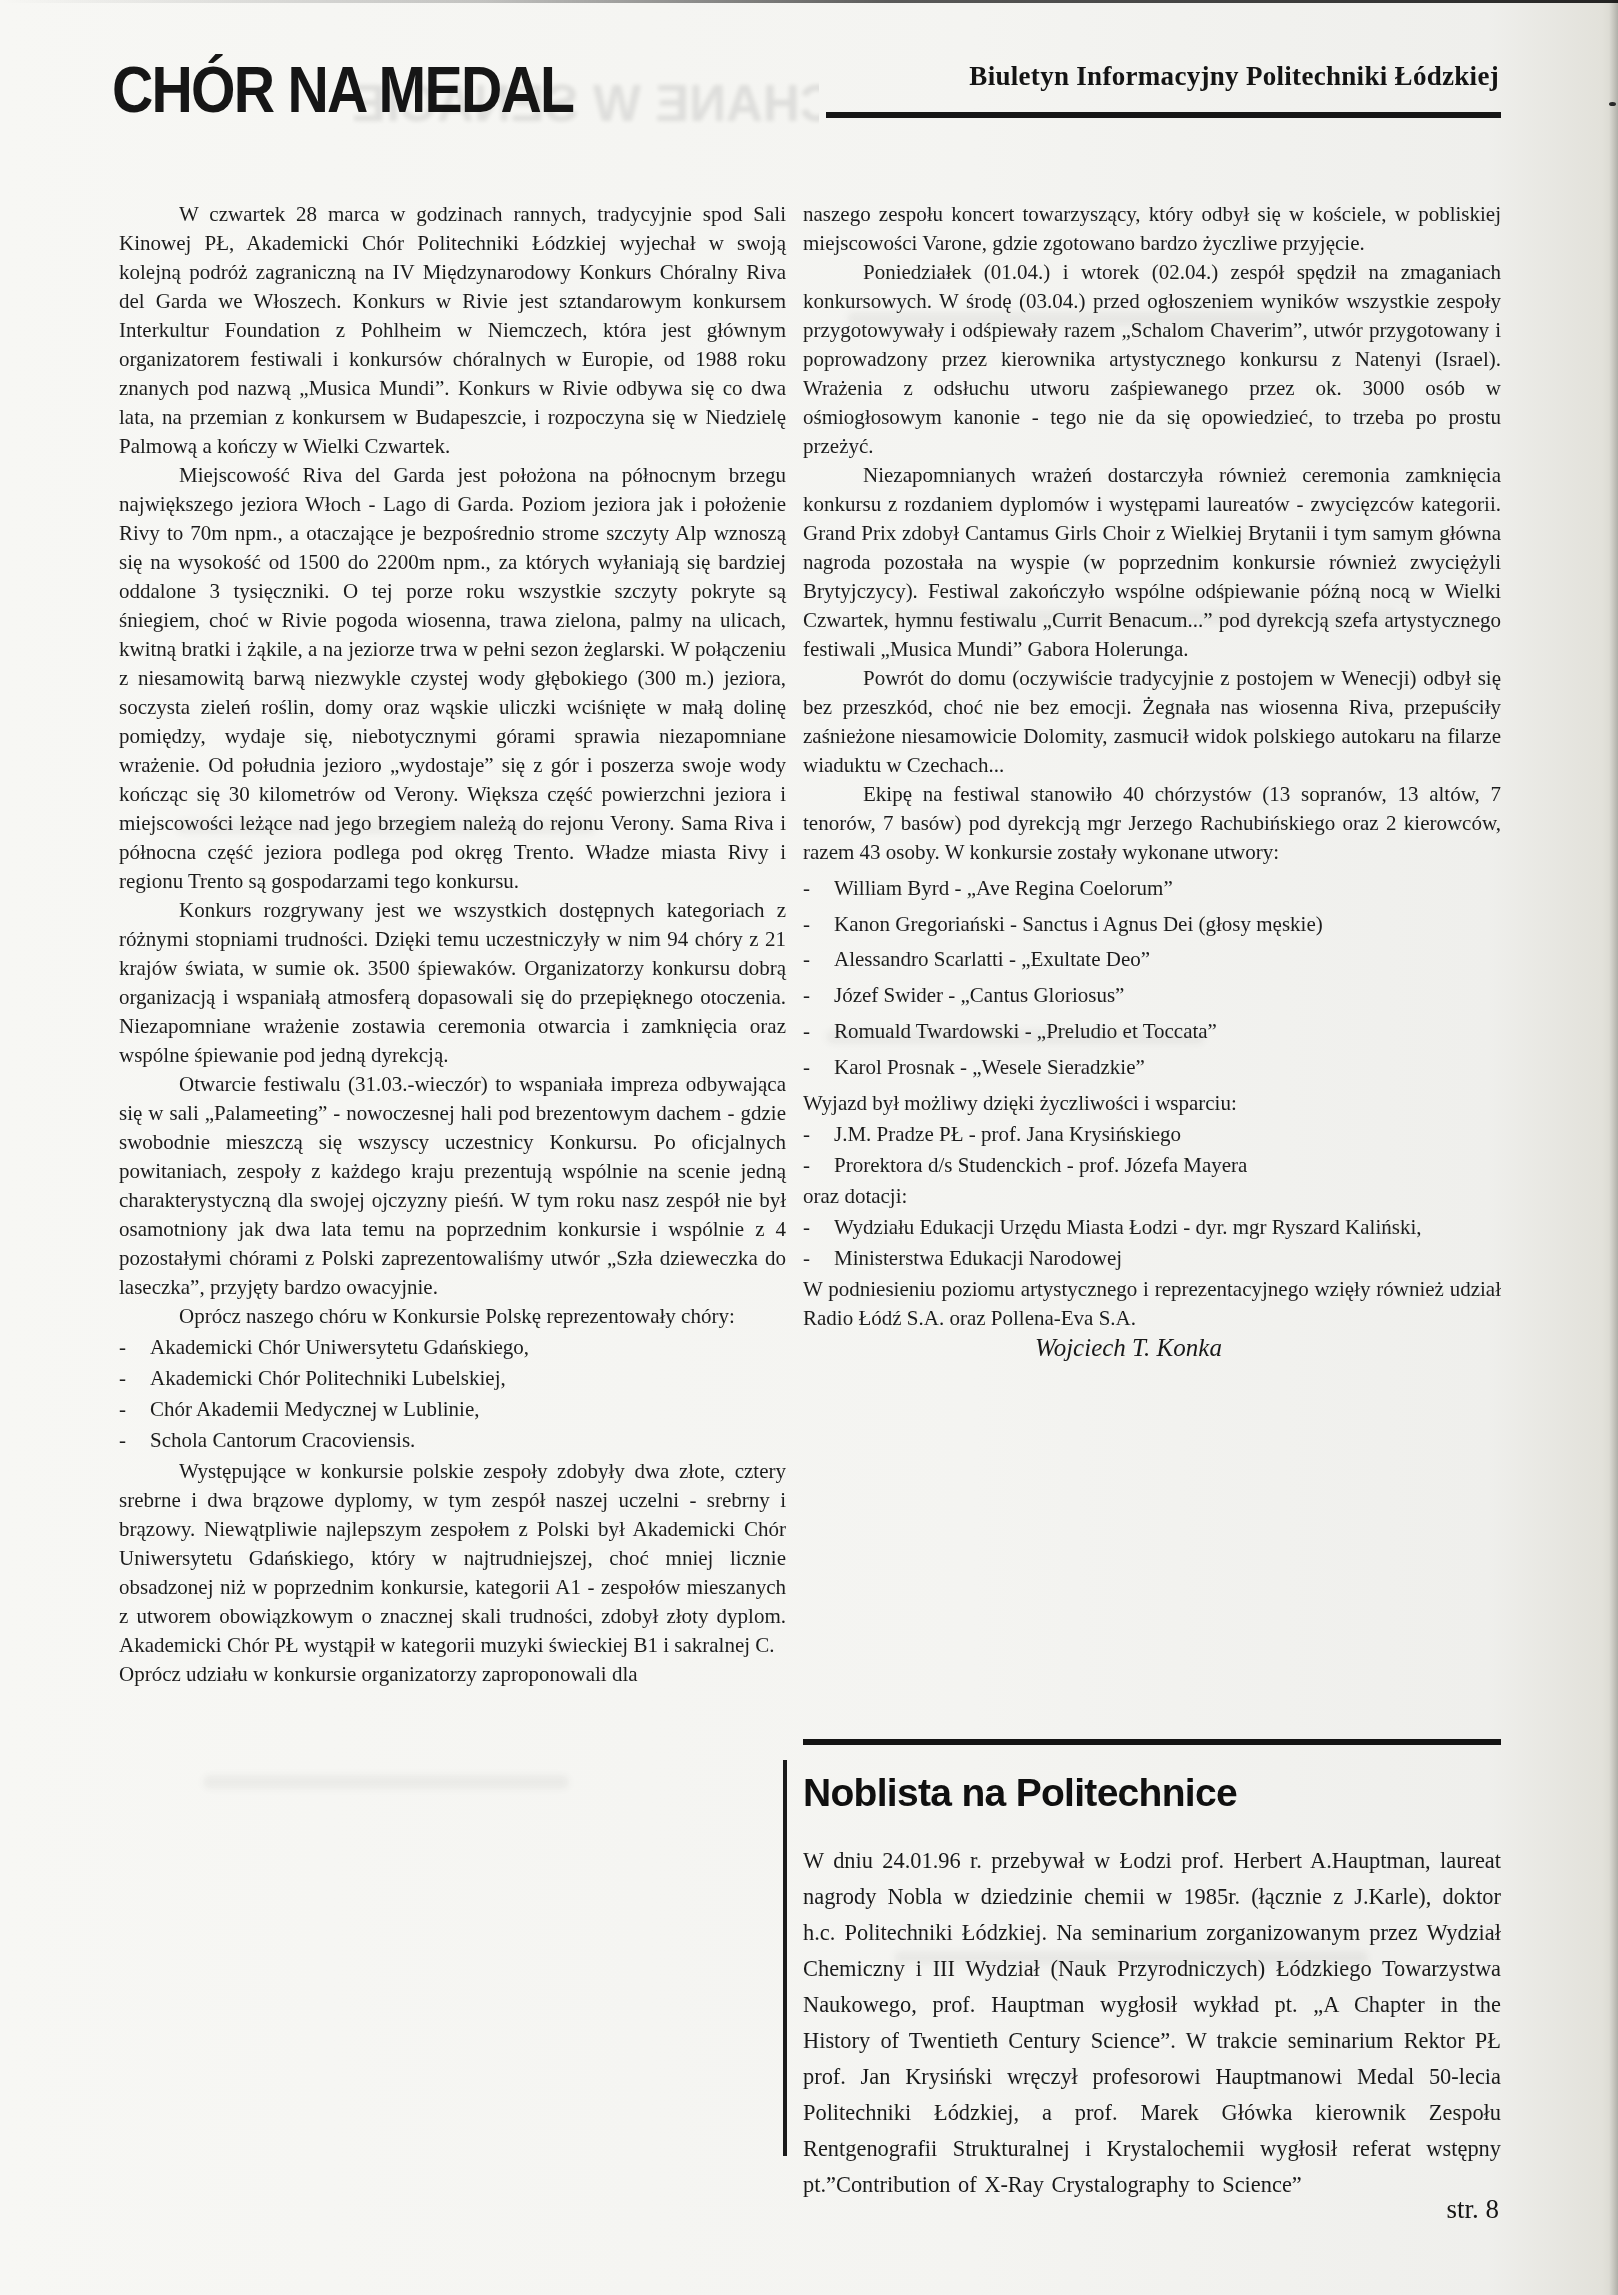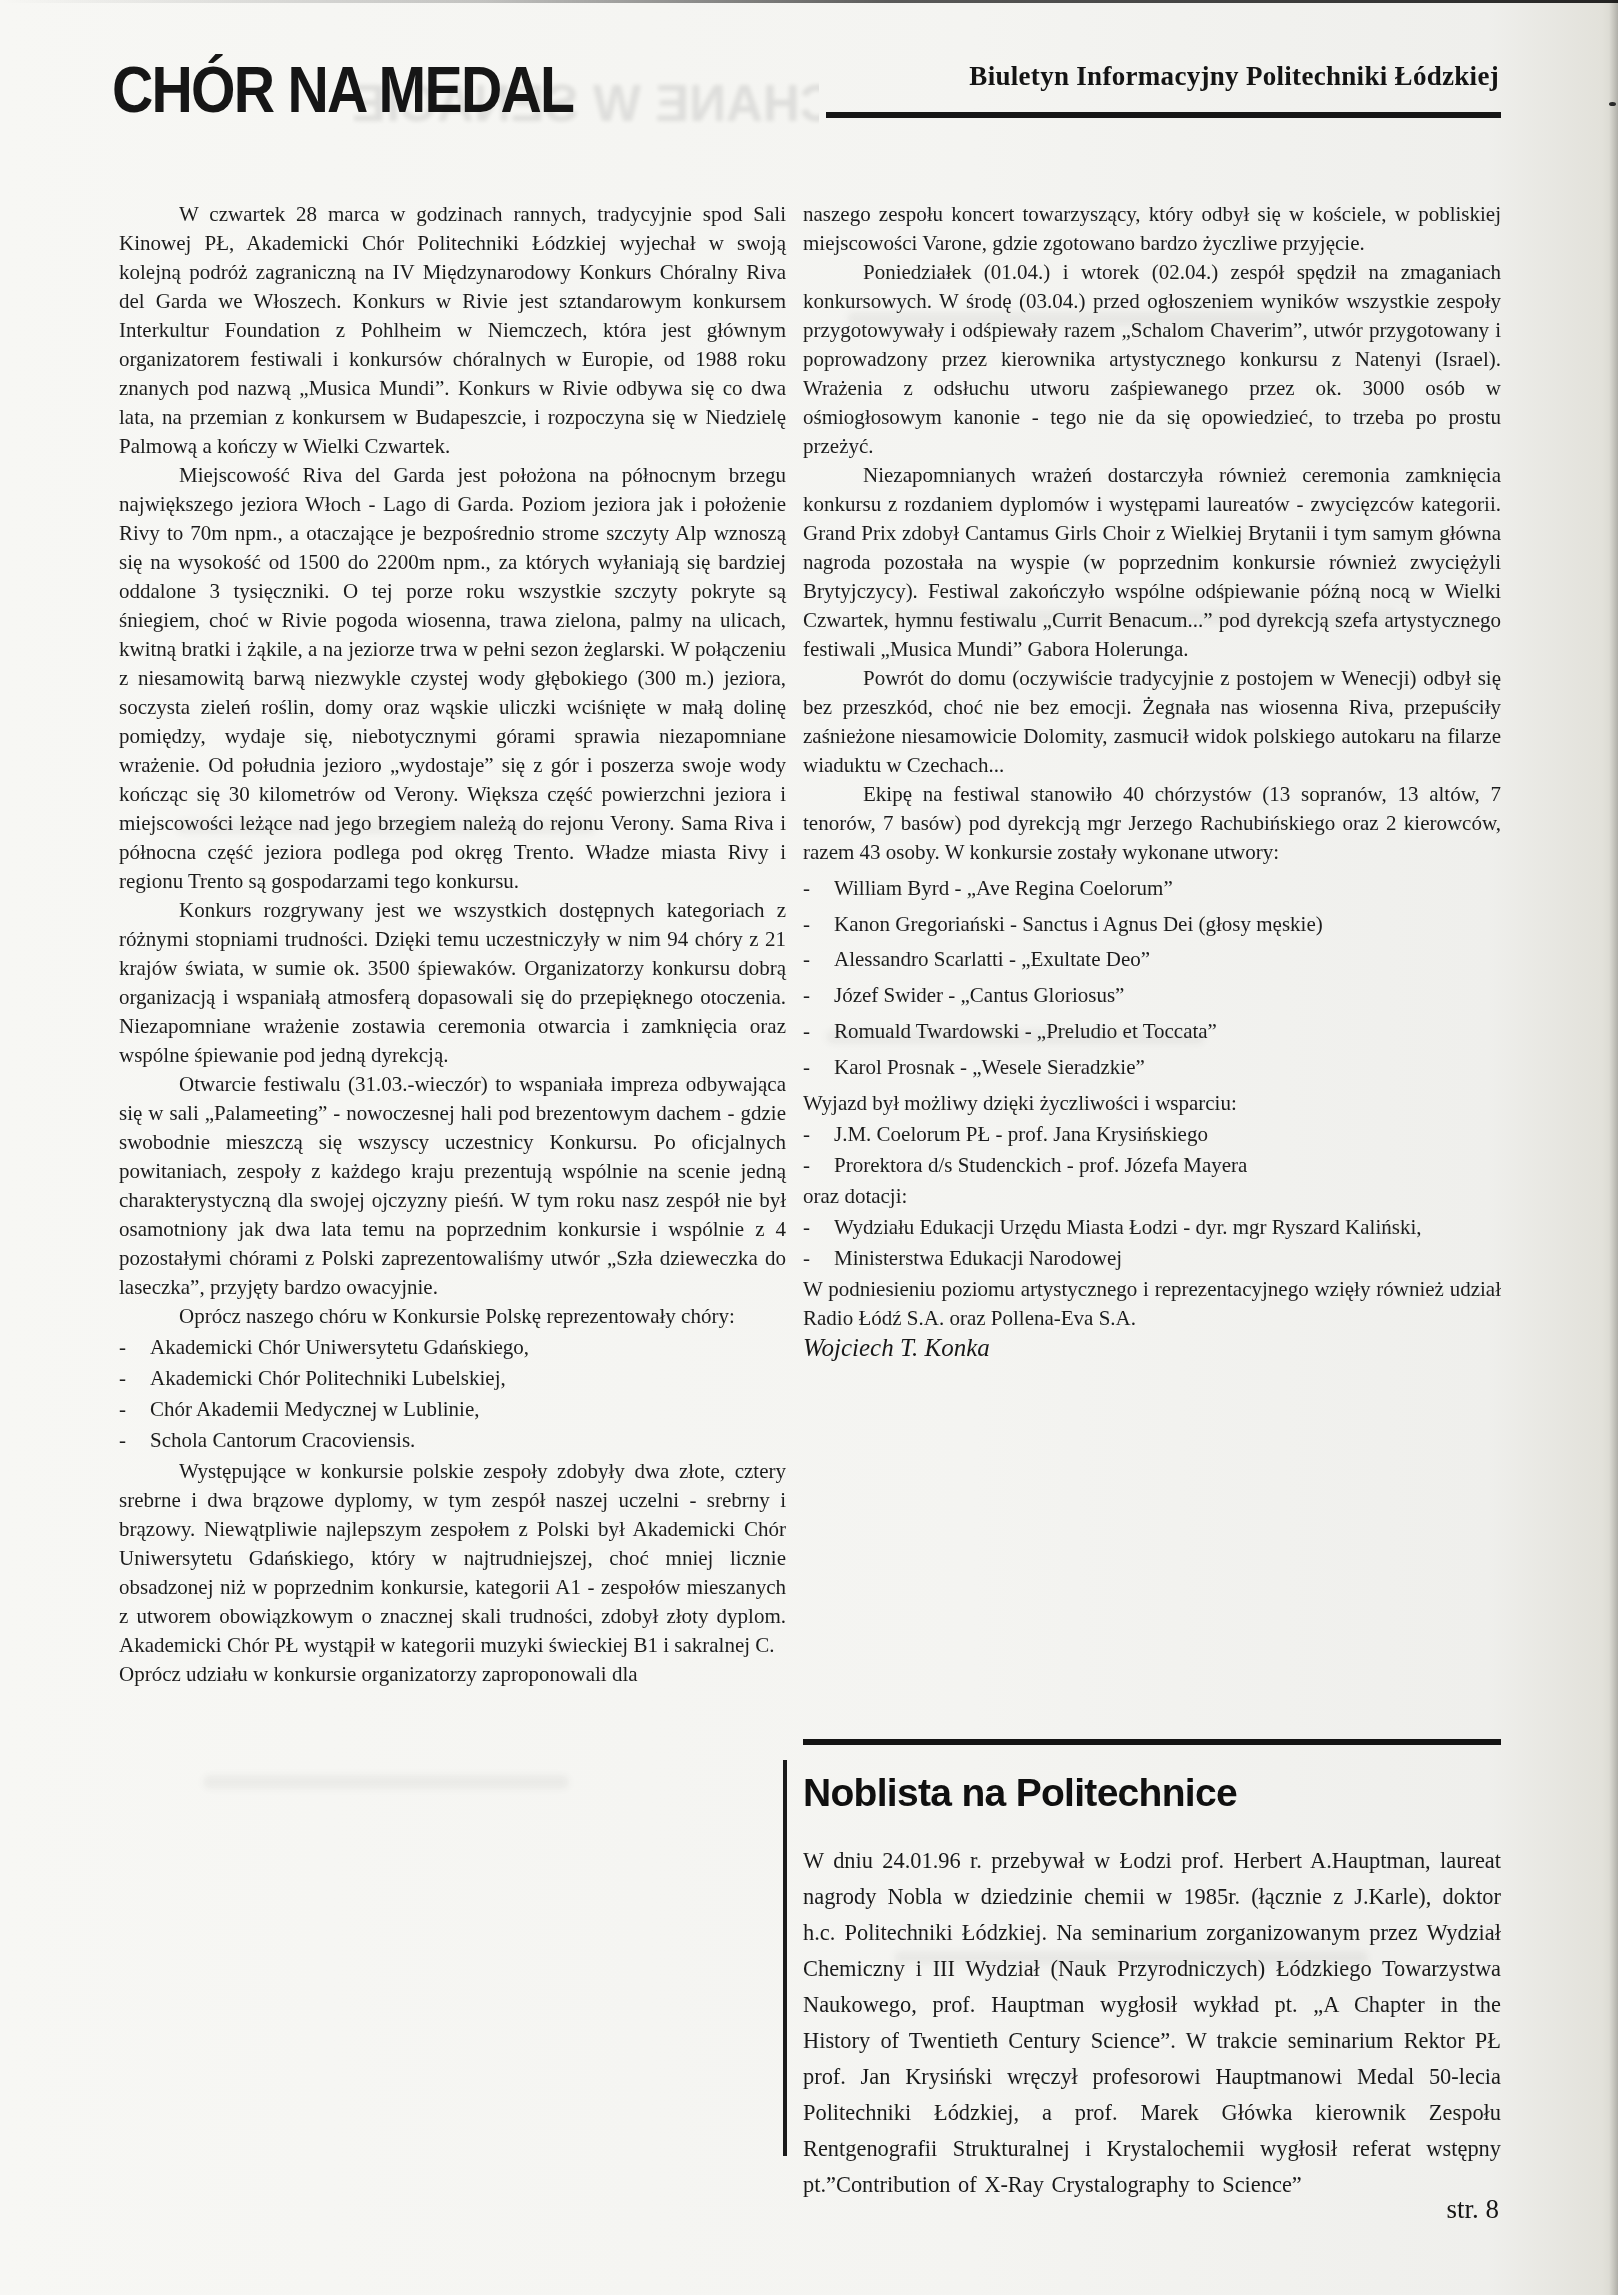--- a/index.html
+++ b/index.html
@@ -32,21 +32,21 @@
   .col-right { left:803px; top:200px; width:698px; }
   .col p { margin:0; }
   .indent { text-indent:60px; }
 
   .dash-item { margin:2px 0; }
   .dash-item .dash { display:inline-block; width:31px; }
   .works .dash-item { margin:6.8px 0; }
   .support-intro { margin-top:49px; }
   .grants-intro { margin-top:1.4px; }
   .closing { margin-top:1.4px; }
-  .signature { margin-top:39px; text-align:left; padding-right:47px;
+  .signature { margin-top:39px; text-align:center; padding-right:47px;
     font:400 25px/1.2 "Liberation Serif", serif; font-style:italic; color:#181818; }
 
   .col-divider { position:absolute; left:783px; top:1760px; width:4.1px; height:396px; background:#1b1b1b; }
 
   .article2 { position:absolute; left:803px; top:1739px; width:698px; }
   .a2-rule { width:100%; height:6.1px; background:#141414; margin:0 0 28.4px 0; }
   .a2-title { margin:0 0 31px 0; font:700 39px/1 "Liberation Sans", sans-serif; letter-spacing:-0.7px; color:#101010; }
   .a2-body { margin:0; text-align:justify; font:400 22.4px/36px "Liberation Serif", serif; word-spacing:2px; color:#1a1a1a; }
 
   .page-number { position:absolute; top:2193px; right:119px; font:400 27px/1.2 "Liberation Serif", serif; color:#161616; }
@@ -100,21 +100,21 @@
     <div class="works">
       <div class="dash-item"><span class="dash">-</span><span>William Byrd - „Ave Regina Coelorum”</span></div>
       <div class="dash-item"><span class="dash">-</span><span>Kanon Gregoriański - Sanctus i Agnus Dei (głosy męskie)</span></div>
       <div class="dash-item"><span class="dash">-</span><span>Alessandro Scarlatti - „Exultate Deo”</span></div>
       <div class="dash-item"><span class="dash">-</span><span>Józef Swider - „Cantus Gloriosus”</span></div>
       <div class="dash-item"><span class="dash">-</span><span>Romuald Twardowski - „Preludio et Toccata”</span></div>
       <div class="dash-item"><span class="dash">-</span><span>Karol Prosnak - „Wesele Sieradzkie”</span></div>
     </div>
     <p class="support-intro">Wyjazd był możliwy dzięki życzliwości i wsparciu:</p>
     <div>
-      <div class="dash-item"><span class="dash">-</span><span>J.M. Coelorum PŁ - prof. Jana Krysińskiego</span></div>
+      <div class="dash-item"><span class="dash">-</span><span>J.M. Pradze PŁ - prof. Jana Krysińskiego</span></div>
       <div class="dash-item"><span class="dash">-</span><span>Prorektora d/s Studenckich - prof. Józefa Mayera</span></div>
     </div>
     <p class="grants-intro">oraz dotacji:</p>
     <div>
       <div class="dash-item"><span class="dash">-</span><span>Wydziału Edukacji Urzędu Miasta Łodzi - dyr. mgr Ryszard Kaliński,</span></div>
       <div class="dash-item"><span class="dash">-</span><span>Ministerstwa Edukacji Narodowej</span></div>
     </div>
     <p class="closing">W podniesieniu poziomu artystycznego i reprezentacyjnego wzięły również udział Radio Łódź S.A. oraz Pollena-Eva S.A.</p>
     <p class="signature">Wojciech T. Konka</p>
   </div>

